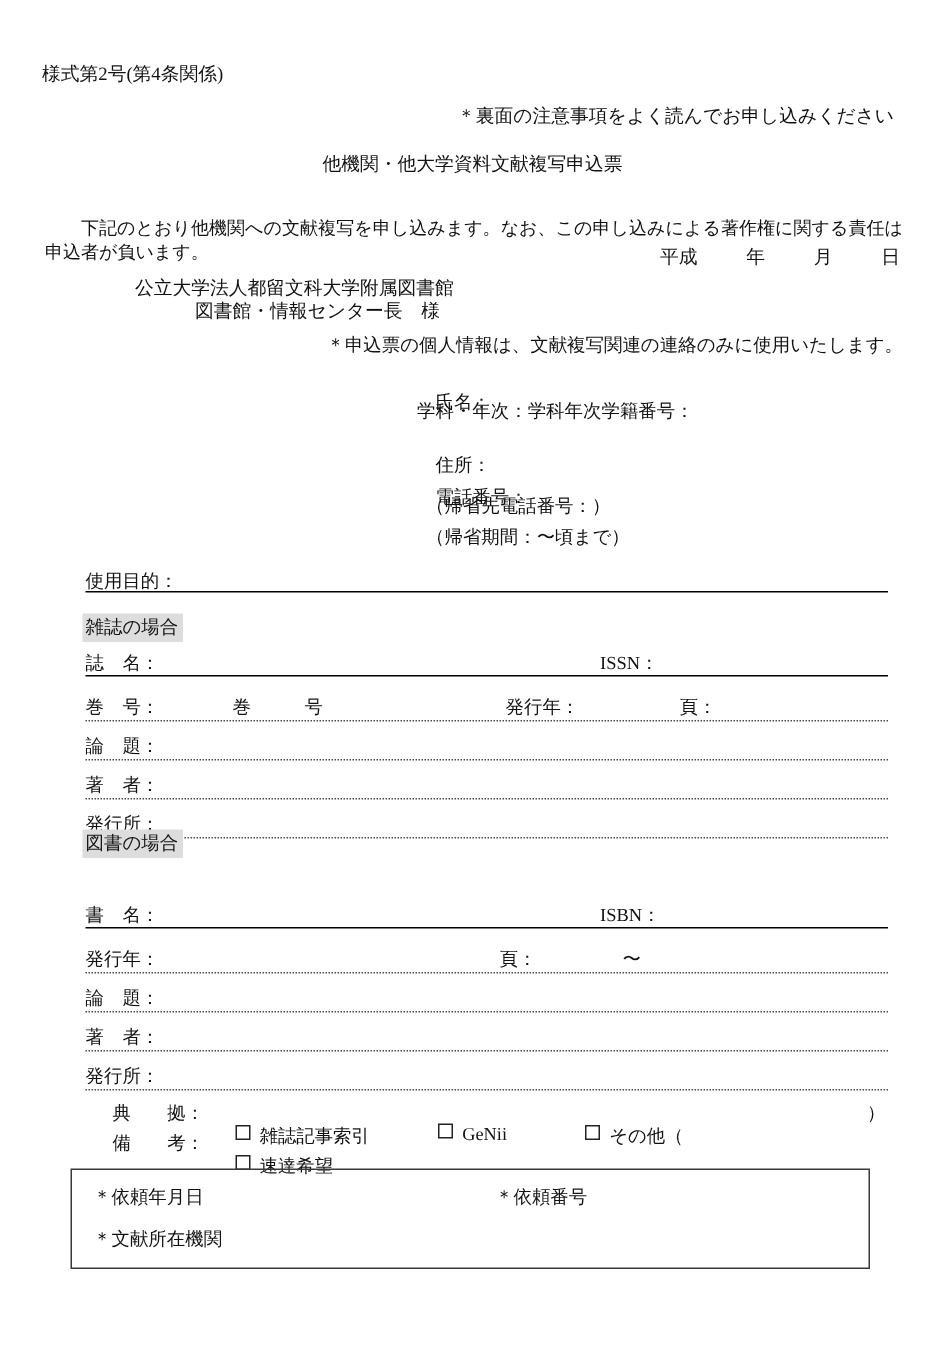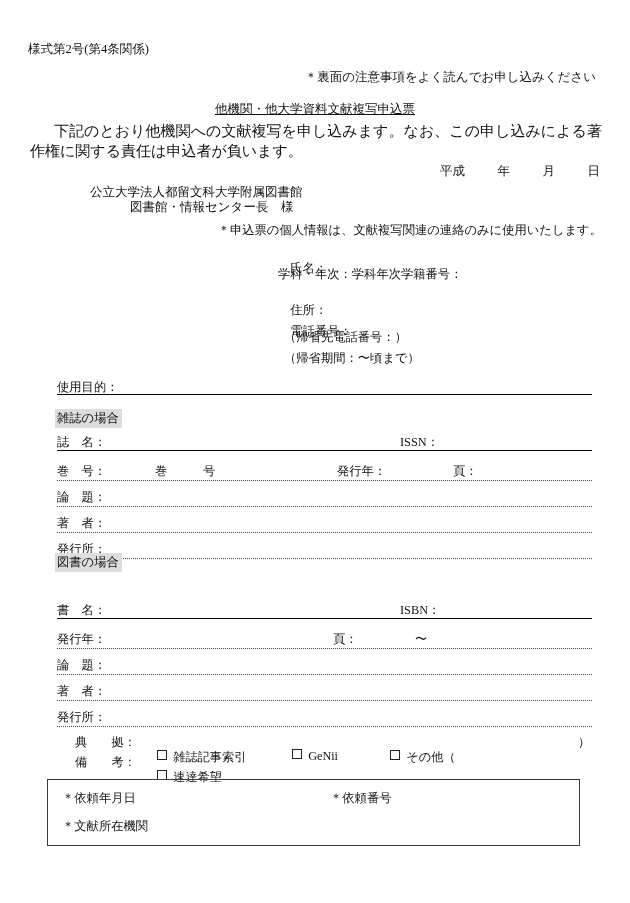--- a/index.html
+++ b/index.html
@@ -19,28 +19,28 @@
     background: #ffffff;
     overflow: hidden;
   }
 
   
   .abs { position: absolute; white-space: pre; }
 
   
   #form-number     { left: 28px;  top: 41px;  font-size: 12.5px; }
   #back-notice     { right: 34px; top: 69px;  font-size: 12.5px; }
-  #doc-title       { left: 0; right: 0; top: 101px; text-align: center; font-size: 12.5px; text-decoration: underline; }
+  #doc-title       { left: 0; right: 0; top: 101px; text-align: center; font-size: 12.5px; }
 
   #intro-block {
     position: absolute;
     left: 30px;
-    top: 121px;
+    top: 144px;
     width: 572px;
-    font-size: 15px;
+    font-size: 12px;
     line-height: 1.35;
     text-align: justify;
   }
   #intro-block .indent { display: inline-block; width: 24px; }
 
   #era-line {
     position: absolute;
     left: 440px;
     top: 163px;
     width: 160px;

